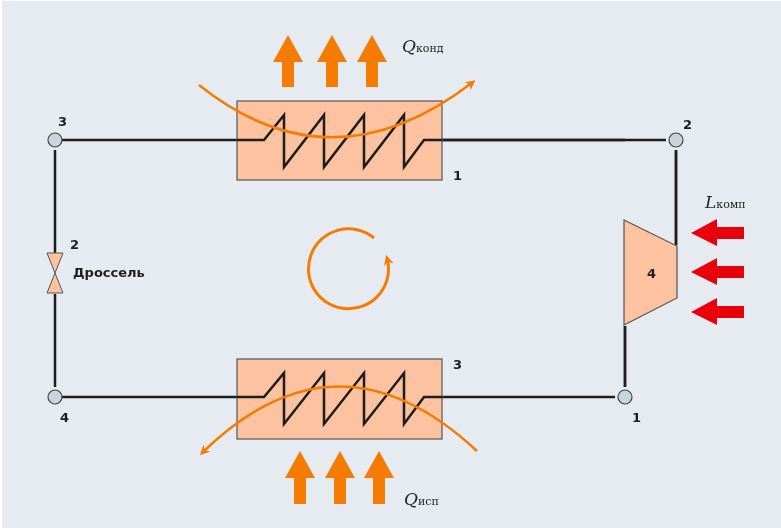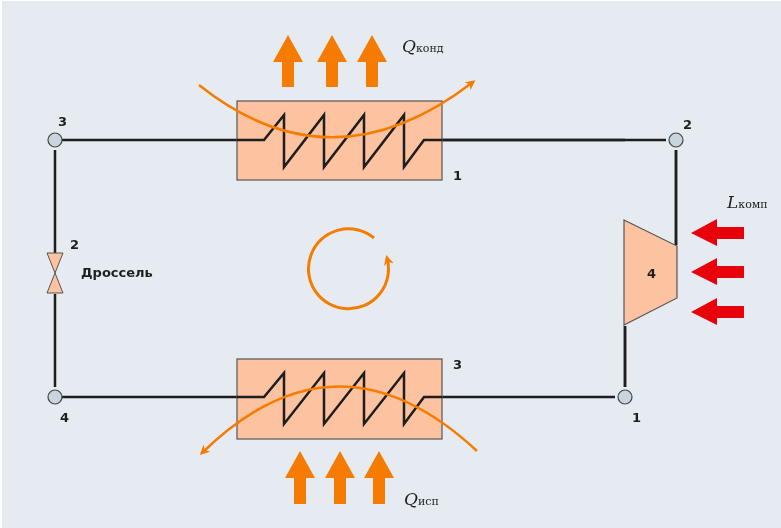--- a/index.html
+++ b/index.html
@@ -103,24 +103,24 @@
 
   <div class="lbl" style="left:56px; top:114px;">3</div>
   <div class="lbl" style="left:681px; top:117px;">2</div>
   <div class="lbl" style="left:58px; top:410px;">4</div>
   <div class="lbl" style="left:630px; top:410px;">1</div>
 
   <div class="lbl" style="left:451px; top:168px;">1</div>
   <div class="lbl" style="left:451px; top:357px;">3</div>
   <div class="lbl" style="left:645px; top:266px;">4</div>
   <div class="lbl" style="left:68px; top:237px;">2</div>
-  <div class="lbl" style="left:71px; top:265px;margin-left:8px;">Дроссель</div>
+  <div class="lbl" style="left:71px; top:265px;">Дроссель</div>
 
   <div class="qlbl" style="left:400px; top:37px;text-align:center;">
     <span class="sym">Q</span><span class="sub">конд</span>
   </div>
   <div class="qlbl" style="left:402px; top:490px;text-align:right;">
     <span class="sym">Q</span><span class="sub">исп</span>
   </div>
-  <div class="qlbl" style="left:725px; top:193px;text-align:center;">
+  <div class="qlbl" style="left:703px; top:193px;text-align:center;">
     <span class="sym">L</span><span class="sub">комп</span>
   </div>
 </div>
 
 </body></html>

